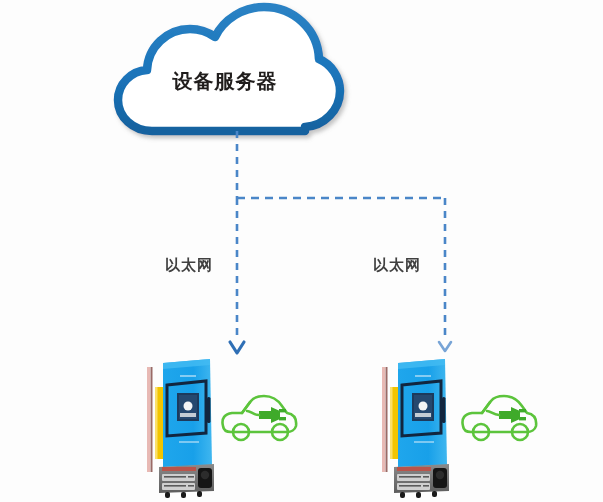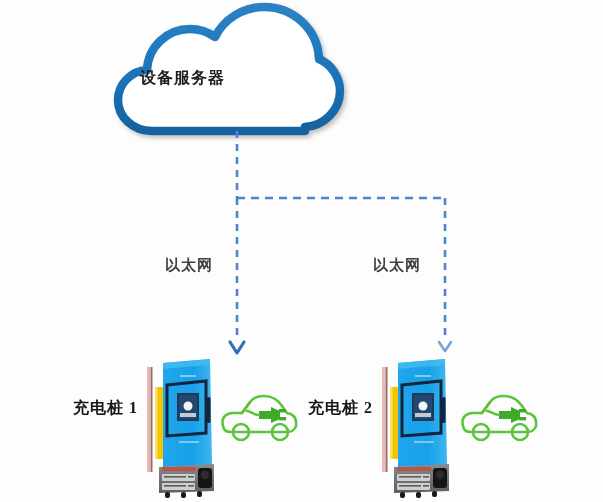--- a/index.html
+++ b/index.html
@@ -24,21 +24,22 @@
     left: 0;
     top: 0;
     width: 603px;
     height: 502px;
   }
   .cloud-label {
     position: absolute;
     left: 140px;
     top: 68px;
     width: 170px;
-    font-size: 16px;
+    text-align: center;
+    font-size: 20px;
     font-weight: bold;
     color: #201d1c;
     letter-spacing: 1px;
     font-family: "Liberation Serif", "DejaVu Serif", serif;
   }
   .net-label {
     position: absolute;
     font-size: 15px;
     font-weight: bold;
     color: #404040;
@@ -116,22 +117,20 @@
     <g>
       <path d="M 439 342 L 445 351 L 451 342" fill="none" stroke="#4a86c8" stroke-width="2.6" stroke-linecap="round" stroke-linejoin="round" opacity="0.75"></path>
     </g>
   </svg>
 
   <div class="cloud-label">设备服务器</div>
 
   <div class="net-label left">以太网</div>
   <div class="net-label right">以太网</div>
 
-  <div class="pile-label one">充电桩 1</div>
-  <div class="pile-label two">充电桩 2</div>
 
   <svg class="station one" width="72" height="143" viewBox="0 0 72 143" xmlns="http://www.w3.org/2000/svg">
     <defs>
       <linearGradient id="bodyG1" x1="0" y1="0" x2="1" y2="0">
         <stop offset="0%" stop-color="#1fa6ec"></stop>
         <stop offset="62%" stop-color="#18a0e9"></stop>
         <stop offset="100%" stop-color="#3fb6ef"></stop>
       </linearGradient>
       <linearGradient id="baseG1" x1="0" y1="0" x2="0" y2="1">
         <stop offset="0%" stop-color="#8b8b8b"></stop>

